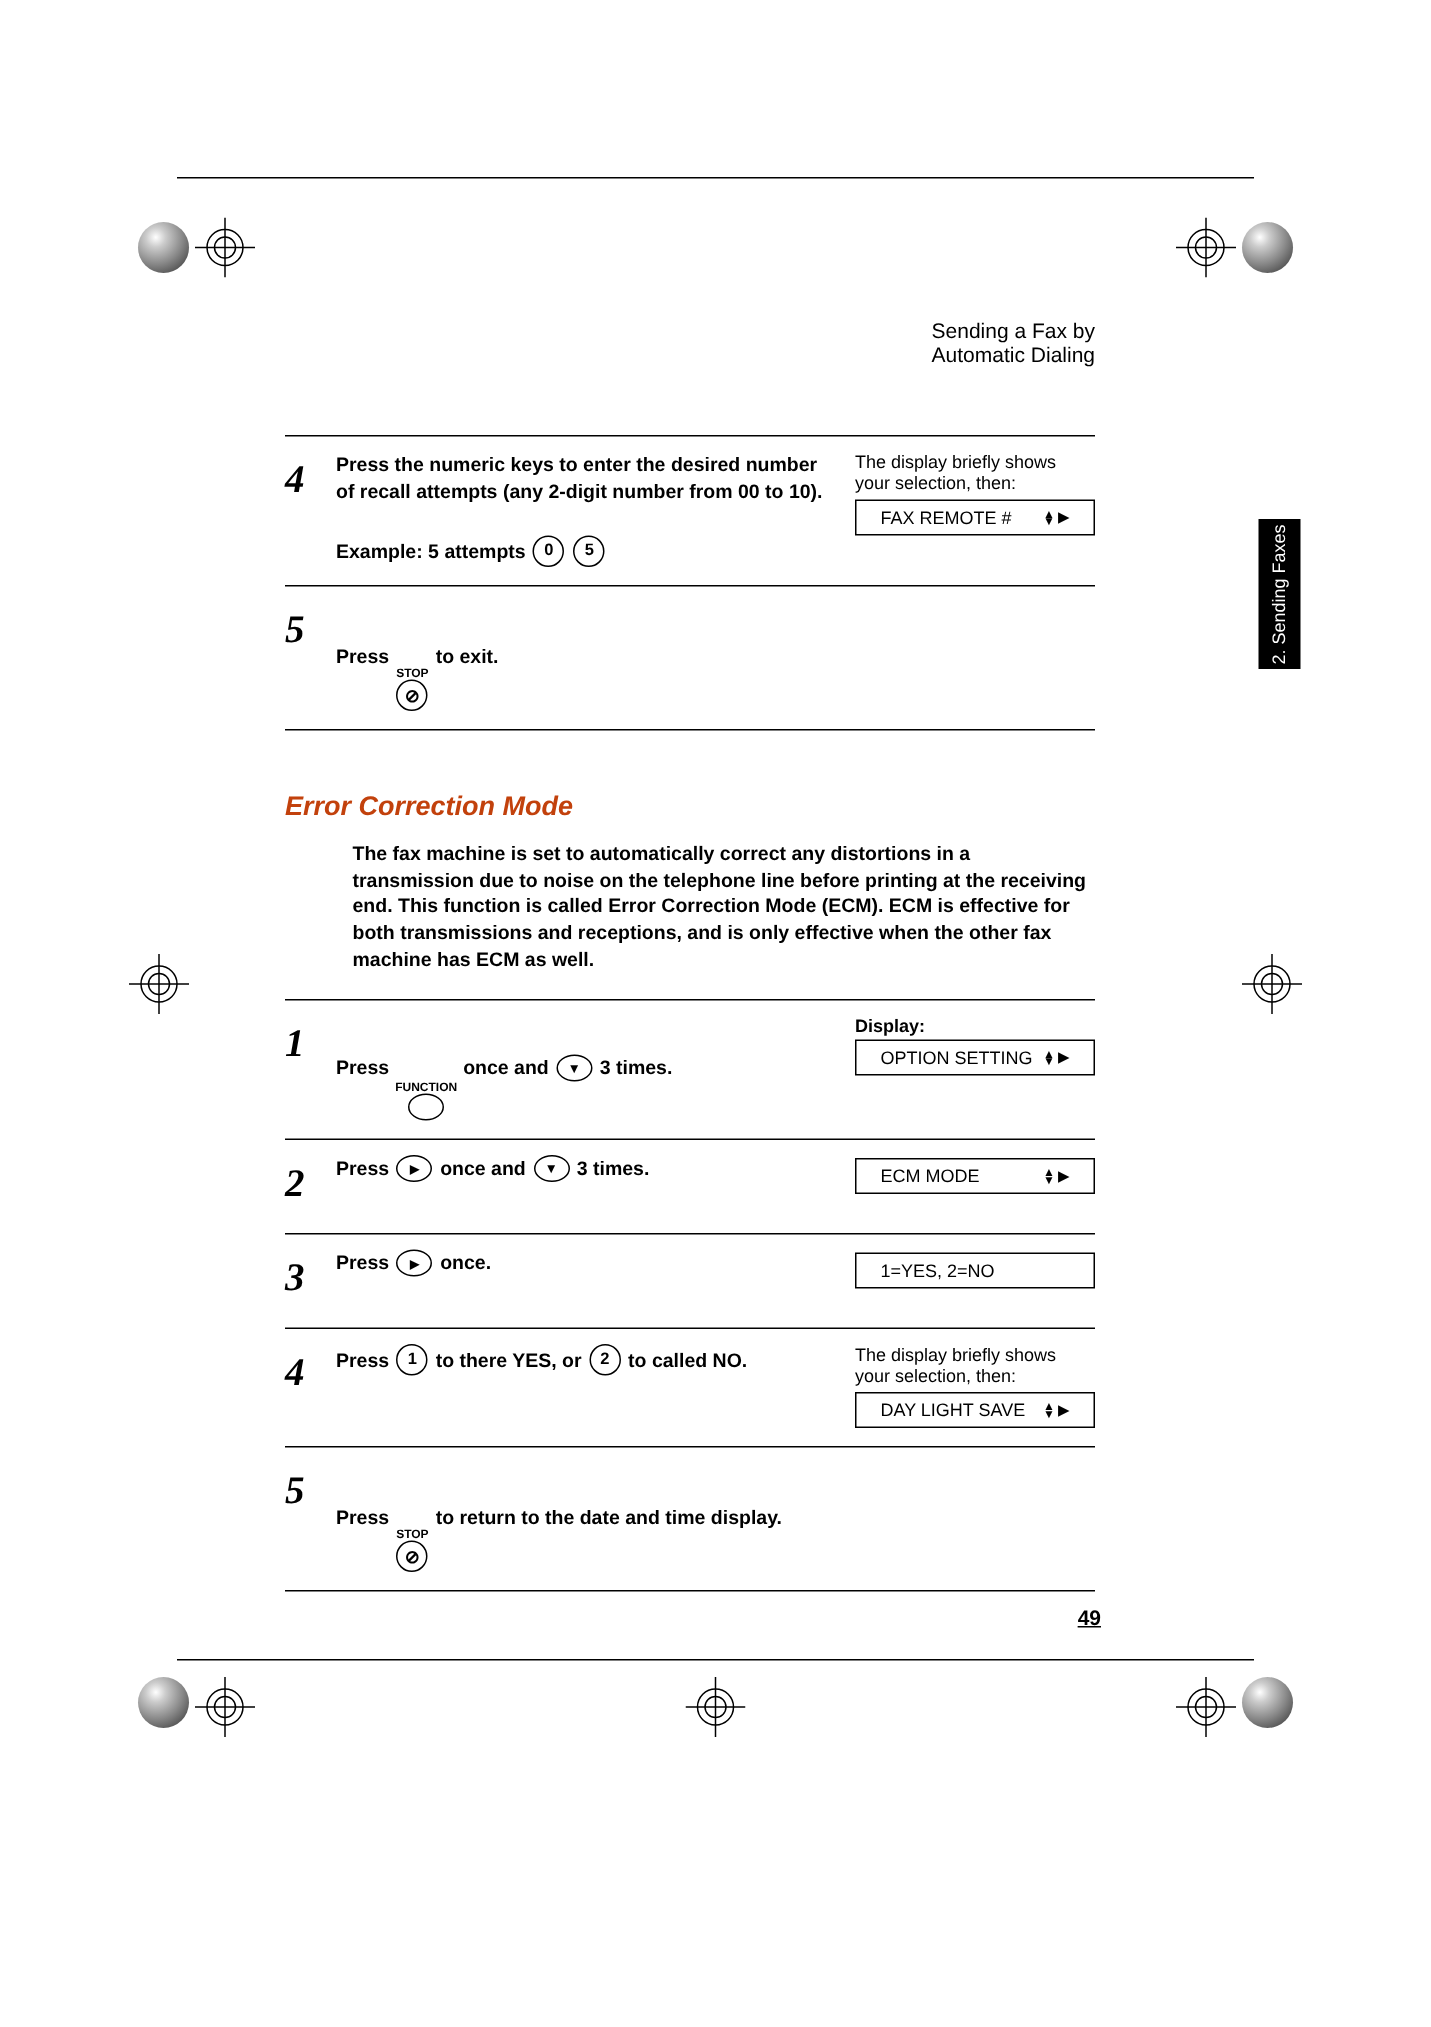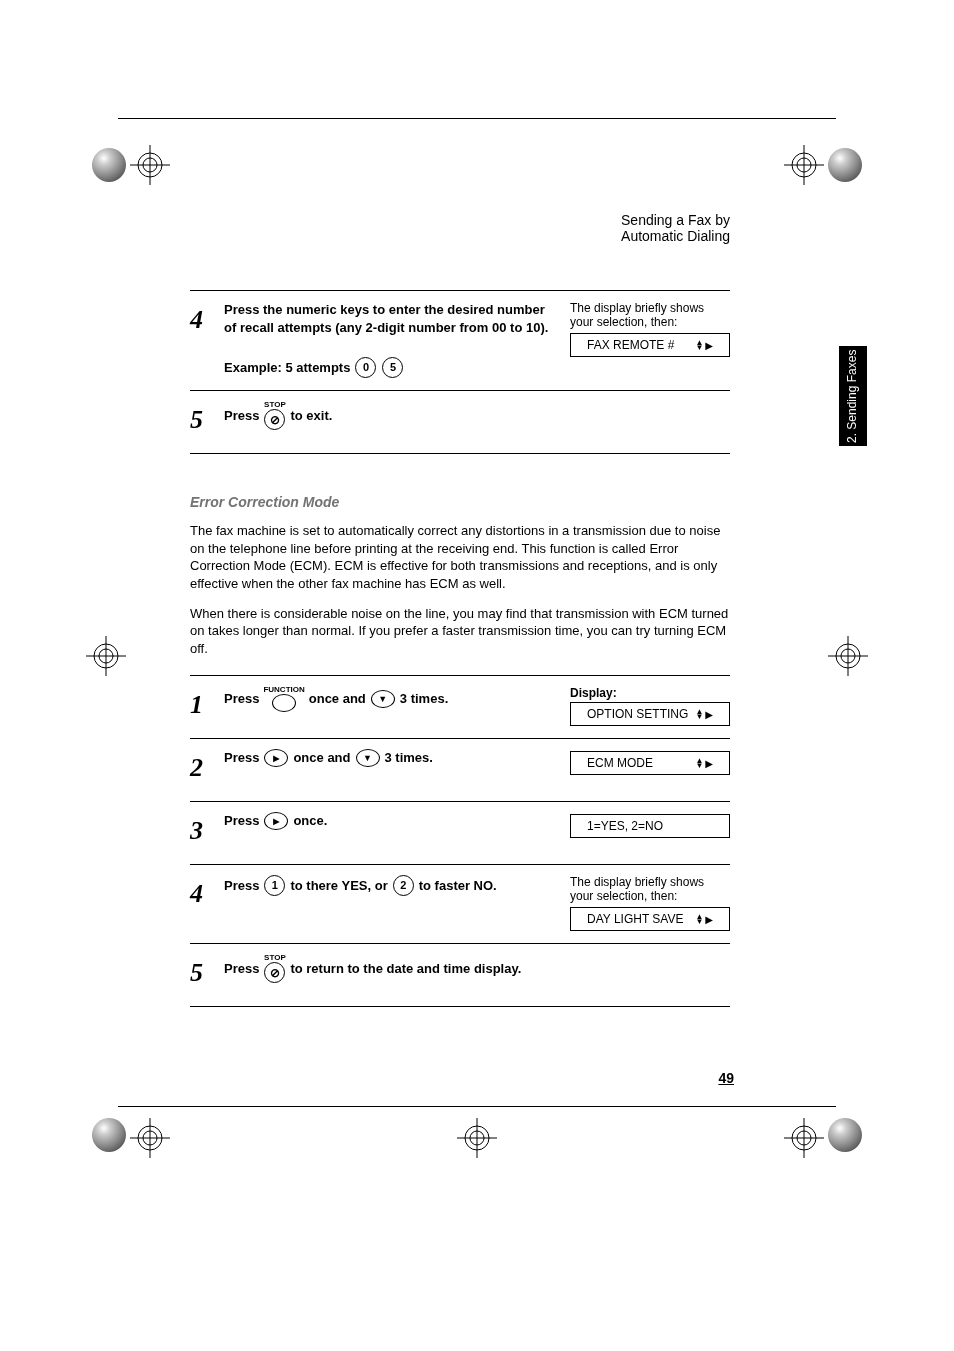--- a/index.html
+++ b/index.html
@@ -33,29 +33,31 @@
   }
   .header-title {
     position: absolute;
     left: 430px; top: -8px;
     font-size: 14px;
     text-align: right;
   }
   .section-title {
     font-style: italic;
     font-weight: bold;
-    font-size: 14px;
-    color: #737373;
+    font-size: 18px;
+    color: #c2410c;
     margin-top: 200px;
     margin-bottom: 12px;
   }
   .body-text {
     font-size: 13px;
     line-height: 1.35;
+    margin-left: 45px;
     margin-bottom: 12px;
+    font-weight: bold;
   }
 
   .steps {
     margin-top: 18px;
     border-top: 1.5px solid #000;
   }
   .step {
     display: flex;
     align-items: flex-start;
     border-bottom: 1px solid #000;
@@ -125,21 +127,21 @@
     display: inline-flex;
     align-items: center;
     justify-content: center;
     width: 22px; height: 16px;
     border: 1.3px solid #000;
     border-radius: 50%;
     vertical-align: middle;
     margin: 0 1px;
     background: #fff;
   }
-  .label-above { font-size: 8px; font-weight: bold; line-height: 1; }
+  .label-above { font-size: 8px; font-weight: bold; line-height: 1; margin-top: 44px; }
   .key-stack {
     display: inline-flex;
     flex-direction: column;
     align-items: center;
     vertical-align: middle;
     line-height: 1;
   }
   .stop-symbol::after { content: "⊘"; font-size: 12px; }
 
   .side-tab {
@@ -280,21 +282,20 @@
             <span class="key-circle stop-symbol"></span>
           </span>
           <span>to exit.</span>
         </div>
         <div class="step-result"></div>
       </div>
     </div>
 
     <div class="section-title" style="margin-top:40px;">Error Correction Mode</div>
     <div class="body-text">The fax machine is set to automatically correct any distortions in a transmission due to noise on the telephone line before printing at the receiving end. This function is called Error Correction Mode (ECM). ECM is effective for both transmissions and receptions, and is only effective when the other fax machine has ECM as well.</div>
-    <div class="body-text">When there is considerable noise on the line, you may find that transmission with ECM turned on takes longer than normal. If you prefer a faster transmission time, you can try turning ECM off.</div>
 
     <div class="steps">
 
       <div class="step">
         <div class="step-num">1</div>
         <div class="step-body" style="display:flex; align-items:center; gap:4px; flex-wrap:wrap;">
           <span>Press</span>
           <span class="key-stack">
             <span class="label-above">FUNCTION</span>
             <span class="key-oval"></span>
@@ -363,21 +364,21 @@
         </div>
       </div>
 
       <div class="step">
         <div class="step-num">4</div>
         <div class="step-body" style="display:flex; align-items:center; gap:4px; flex-wrap:wrap;">
           <span>Press</span>
           <span class="key-circle">1</span>
           <span>to there YES, or</span>
           <span class="key-circle">2</span>
-          <span>to faster NO.</span>
+          <span>to called NO.</span>
         </div>
         <div class="step-result">
           <div style="font-weight:normal; margin-bottom:4px;">The display briefly shows your selection, then:</div>
           <div class="display-box">
             <span>DAY LIGHT SAVE</span>
             <span class="nav-arrows">
                 <span class="updown">
                   <span>▲</span>
                   <span>▼</span>
                 </span>

